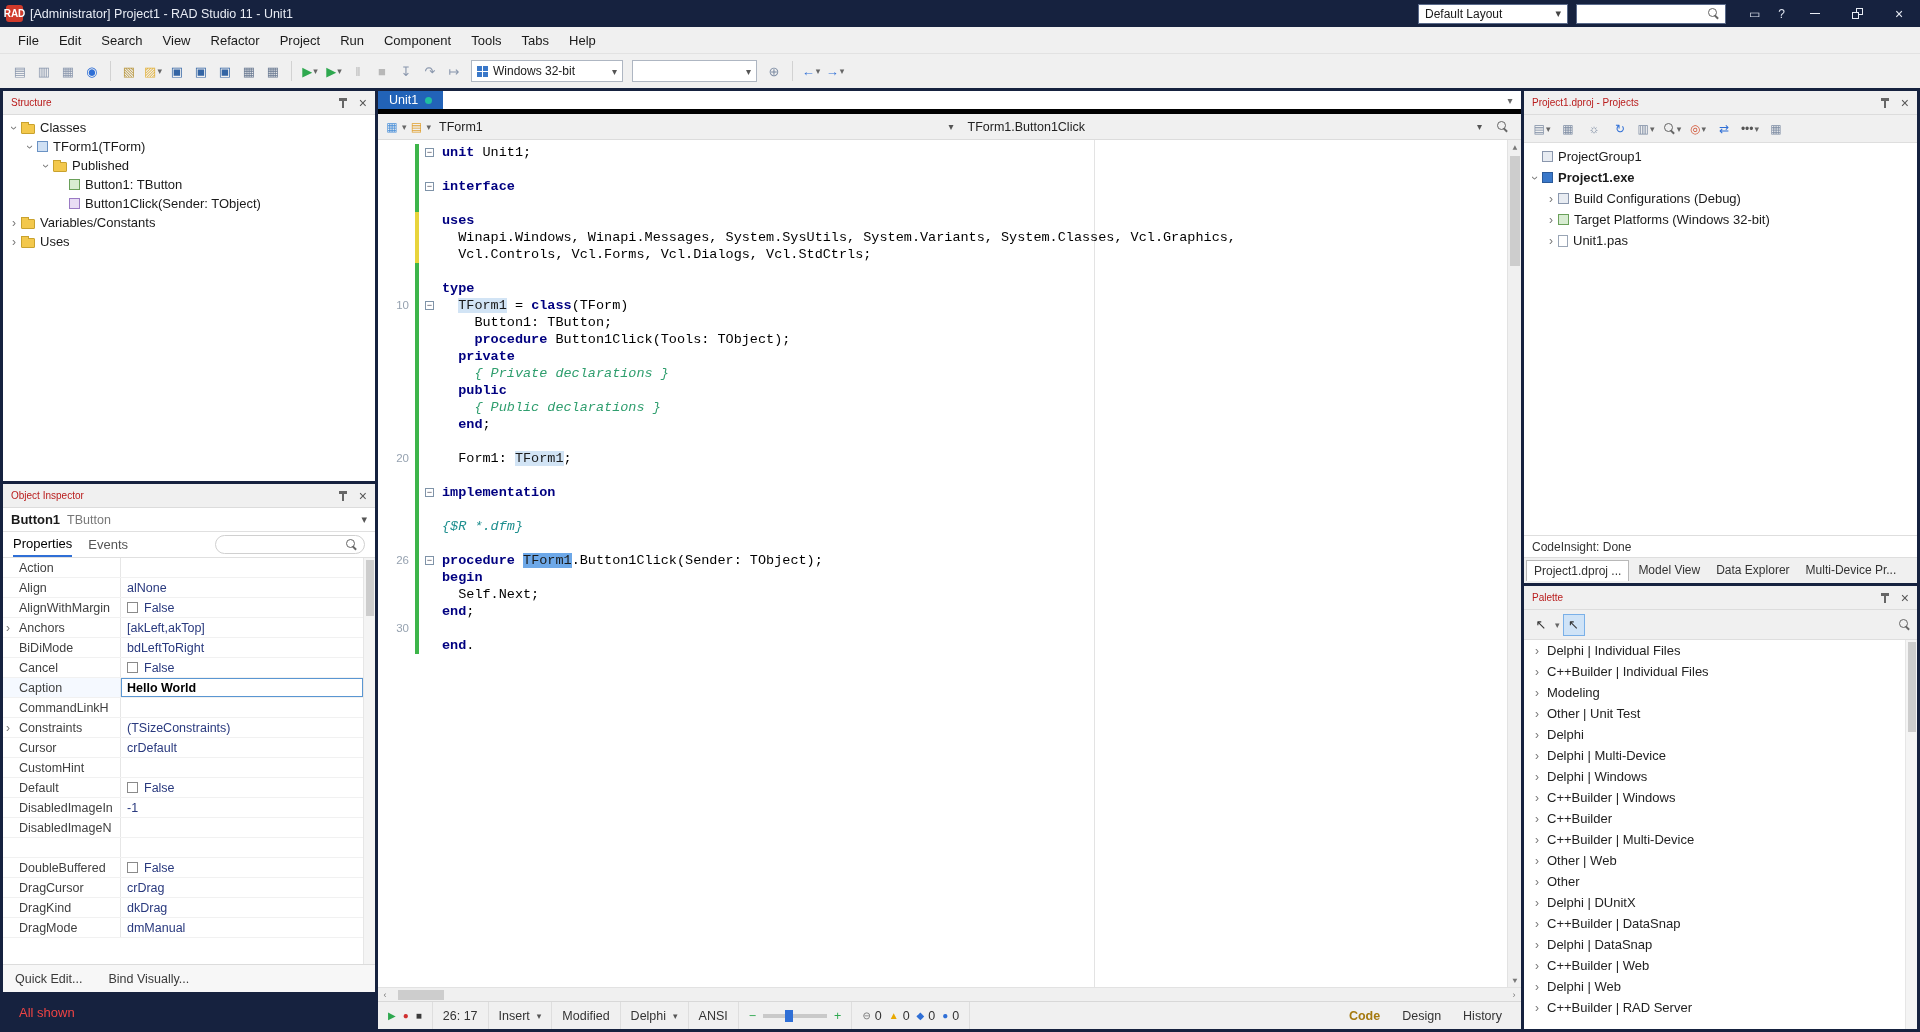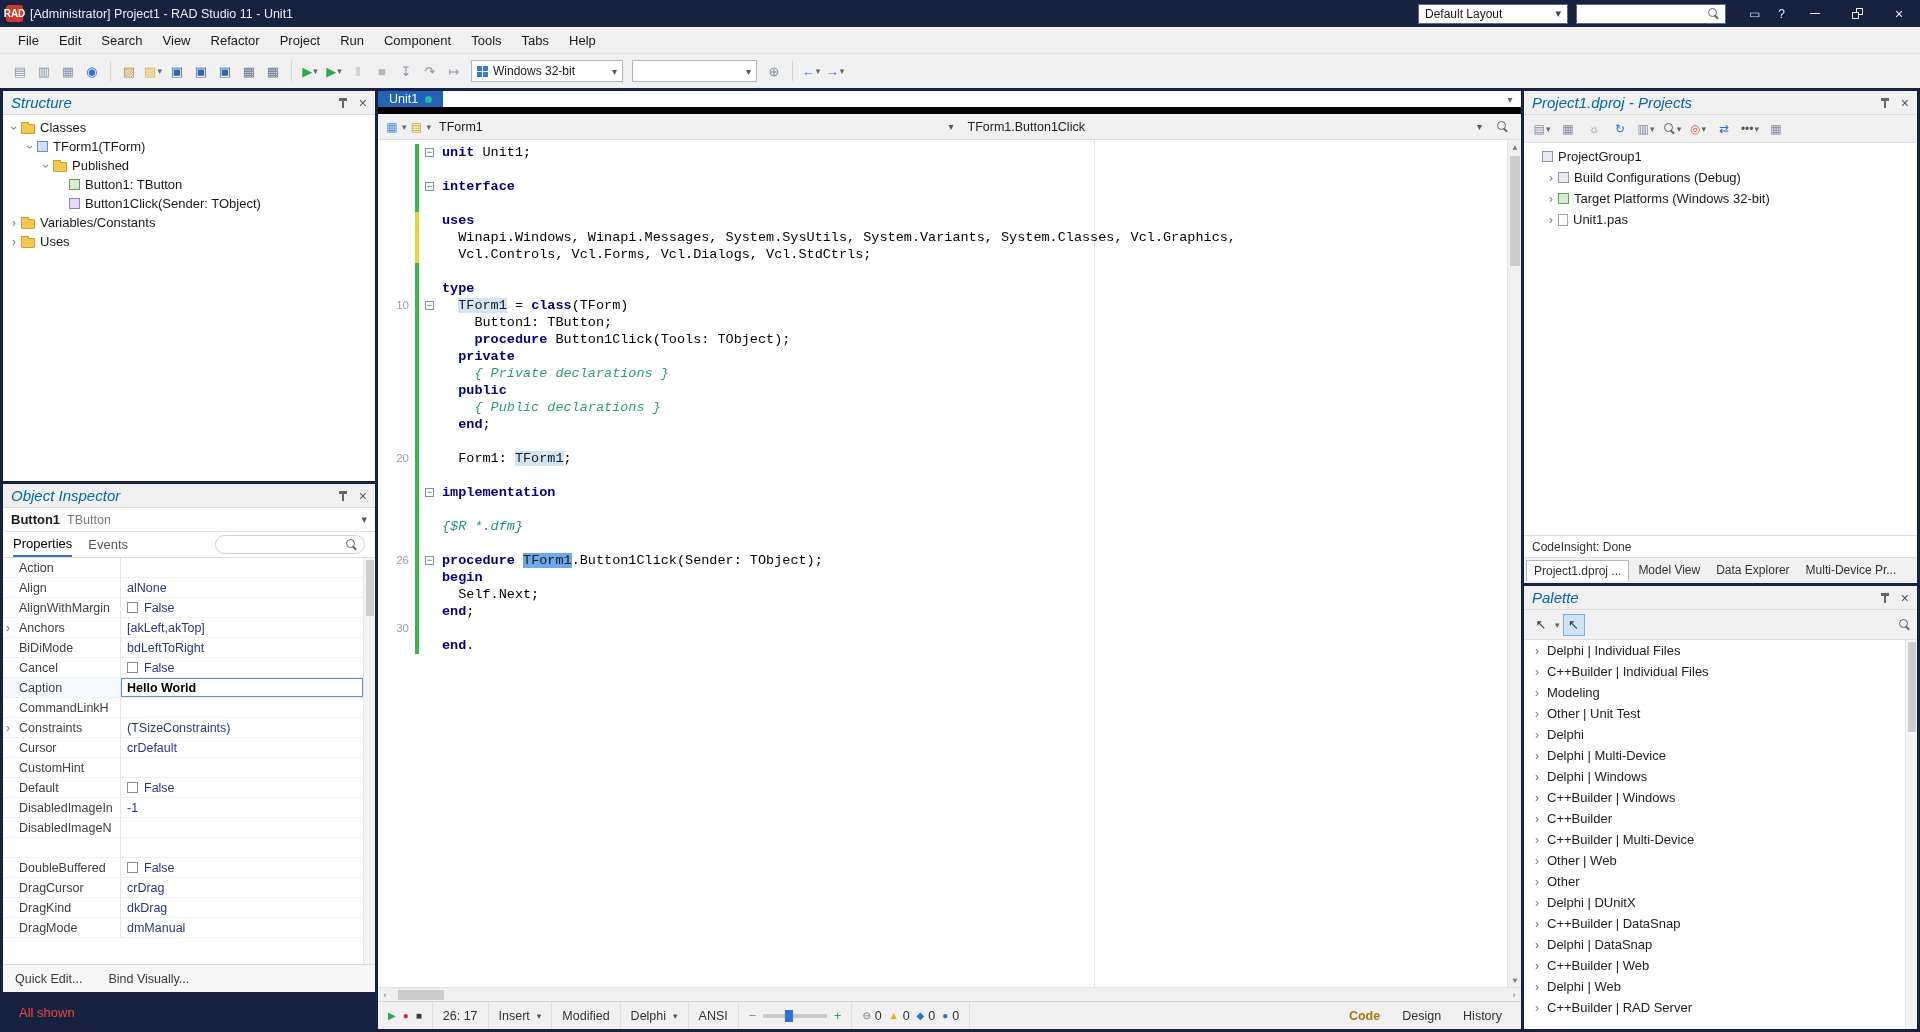--- a/index.html
+++ b/index.html
@@ -38,21 +38,21 @@
     background: linear-gradient(#fff,#fff) 5px 0/1px 11px no-repeat, linear-gradient(#fff,#fff) 0 5px/11px 1px no-repeat, #3a78c9; }
 
   
   .main { flex:1; display:flex; gap:3px; padding:3px; min-height:0; }
   .col-left { width:372px; display:flex; flex-direction:column; gap:3px; flex:0 0 auto; min-height:0; }
   .col-center { flex:1; display:flex; flex-direction:column; min-width:0; background:#fff; }
   .col-right { width:393px; display:flex; flex-direction:column; gap:3px; flex:0 0 auto; min-height:0; }
 
   .panel { background:#fff; display:flex; flex-direction:column; min-height:0; }
   .panel-header { height:24px; background:#f0f0f0; border-bottom:1px solid #dcdcdc; display:flex; align-items:center; padding:0 8px; flex:0 0 auto; }
-  .panel-header .ttl { flex:1; font-size:15px; color:#0369a1; white-space:nowrap; overflow:hidden;font-style:italic; }
+  .panel-header .ttl { flex:1; font-size:10px; color:#b91c1c; white-space:nowrap; overflow:hidden; }
   .hic { display:flex; align-items:center; gap:10px; }
   .icon-pin { position:relative; width:12px; height:12px; display:inline-block; }
   .icon-pin::before { content:""; position:absolute; left:5px; top:3px; width:2px; height:8px; background:#666; }
   .icon-pin::after { content:""; position:absolute; left:2px; top:1px; width:8px; height:3px; background:#666; }
   .icon-x { color:#555; font-size:14px; line-height:1; }
   .icon-search { width:13px; height:13px; position:relative; display:inline-block; flex:0 0 auto; }
   .icon-search::before { content:""; position:absolute; width:7px; height:7px; border:1.5px solid #666; border-radius:50%; left:1px; top:1px; }
   .icon-search::after { content:""; position:absolute; width:5px; height:1.5px; background:#666; transform:rotate(45deg); left:7px; top:9px; }
 
   
@@ -90,21 +90,21 @@
   .prow.sel .pval { outline:1px solid #5a96d2; outline-offset:-1px; background:#fff; }
   .editval { color:#000; font-weight:bold; }
   .redname { color:#b03434 !important;margin-top:36px; }
   .cb { width:11px; height:11px; border:1px solid #8a8a8a; background:#fff; display:inline-block; margin-right:6px; flex:0 0 auto; }
   .pscroll { position:absolute; right:0; top:0; bottom:0; width:12px; background:#f4f4f4; border-left:1px solid #e6e6e6; }
   .pthumb { position:absolute; top:2px; left:2px; width:8px; height:56px; background:#cdcdcd; }
   .oi-footer { height:28px; border-top:1px solid #dcdcdc; background:#f7f7f7; display:flex; align-items:center; gap:26px; padding:0 12px; flex:0 0 auto; margin-top:auto; font-size:12.5px; color:#3a3a3a; }
   .allshown { flex:1; display:flex; align-items:center; padding-left:16px; color:#ef4444; font-size:13px; }
 
   
-  .tabbar { height:23px; display:flex; align-items:stretch; background:#fff; border-bottom:7px solid #000000; flex:0 0 auto; }
+  .tabbar { height:23px; display:flex; align-items:stretch; background:#fff; border-bottom:5px solid #000000; flex:0 0 auto; }
   .etab { background:#2263b8; color:#fff; display:flex; align-items:center; gap:7px; padding:0 11px; font-size:12.5px; }
   .etab .dot { width:7px; height:7px; border-radius:50%; background:#1fbfa0; }
   .tab-rest { flex:1; }
   .tab-chev { width:22px; display:flex; align-items:center; justify-content:center; color:#666; font-size:10px; }
   .crumbbar { height:26px; background:#f0f0f0; display:flex; align-items:center; padding:0 6px; gap:2px; border-bottom:1px solid #dcdcdc; flex:0 0 auto; }
   .crumb-combo { flex:1; display:flex; align-items:center; height:20px; padding:0 6px; font-size:12.5px; color:#222; }
   .crumb-combo .chev { margin-left:auto; color:#555; font-size:10px; }
   .chevsm { color:#666; font-size:9px; }
 
   .code-wrap { flex:1; position:relative; overflow:hidden; background:#fff; font-family:"Liberation Mono", monospace; }
@@ -866,20 +866,25 @@
             <span class="tbtn">
               <span style="color: rgb(125, 140, 163); font-size: 12px;">▦</span>
             </span>
           </div>
         <div class="treebody" id="projects-tree">
             <div class="trow" style="height: 21px; padding-left: 4px;">
               <span class="texp"></span>
               <span class="tic ic-sq ic-grp"></span>
               <span>ProjectGroup1</span>
             </div>
+            <div class="trow" style="height: 21px; padding-left: 4px;">
+              <span class="texp open">›</span>
+              <span class="tic ic-sq ic-app"></span>
+              <span class="bold">Project1.exe</span>
+            </div>
             <div class="trow" style="height: 21px; padding-left: 20px;">
               <span class="texp">›</span>
               <span class="tic ic-sq ic-grp"></span>
               <span>Build Configurations (Debug)</span>
             </div>
             <div class="trow" style="height: 21px; padding-left: 20px;">
               <span class="texp">›</span>
               <span class="tic ic-sq ic-m1"></span>
               <span>Target Platforms (Windows 32-bit)</span>
             </div>

